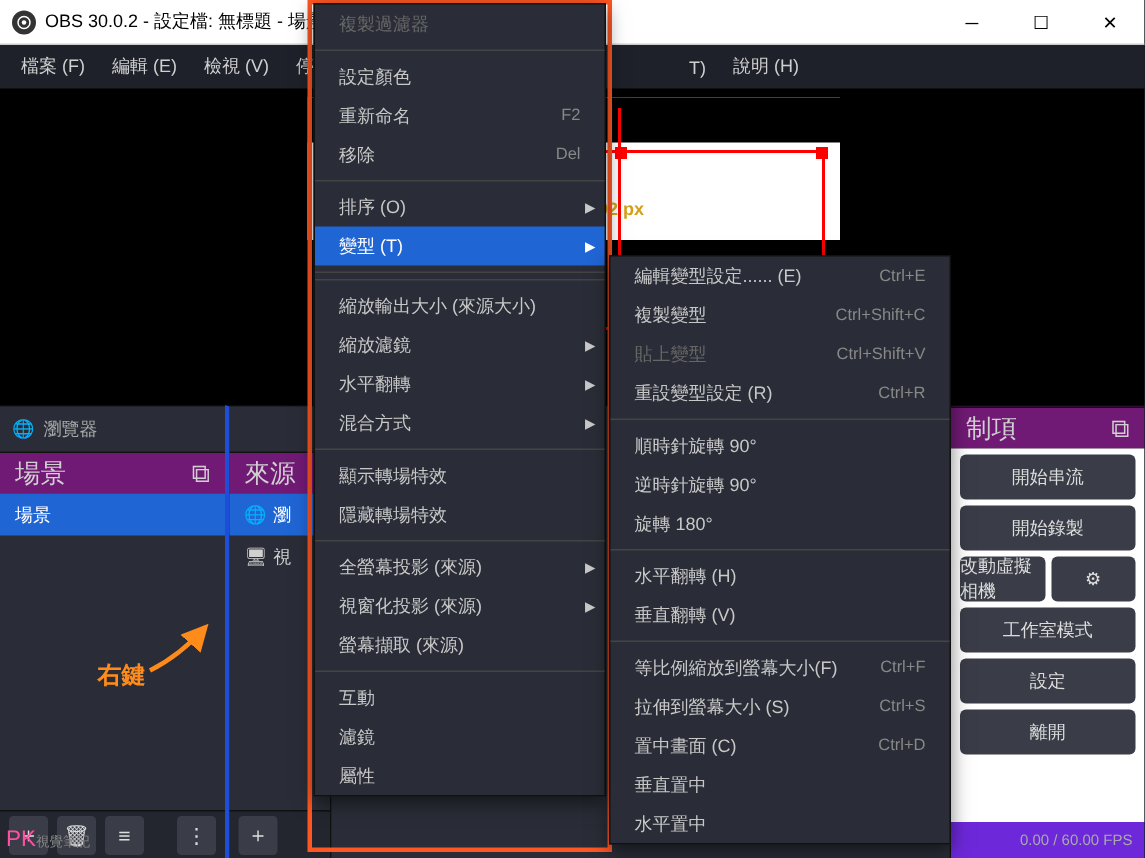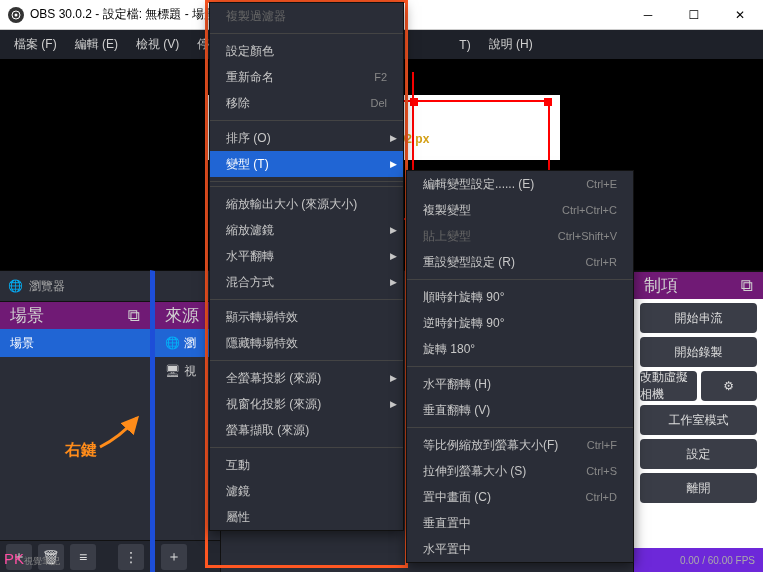--- a/index.html
+++ b/index.html
@@ -130,21 +130,21 @@
       </div>
       <div class="dock-foot">
         <div class="sq-btn">＋</div>
         <div class="sq-btn">🗑</div>
         <div class="sq-btn">≡</div>
         <div style="flex:1"></div>
         <div class="sq-btn">⋮</div>
       </div>
     </div>
 
-    <div class="dock" style="width:70px;border-left:5px solid #1d4ed8">
+    <div class="dock" style="width:70px;border-left:3px solid #1d4ed8">
       <div class="dock-hdr"></div>
       <div class="dock-tab">
         <span>來源</span>
       </div>
       <div class="dock-body">
         <div class="dock-item sel">
           <span style="margin-right:4px">🌐</span>
           <span>瀏</span>
         </div>
         <div class="dock-item">
@@ -253,21 +253,21 @@
   <div class="row">屬性</div>
 </div>
 
 <div class="ctx" style="top:170px; left:406px; width:228px;">
   <div class="row">
       <span>編輯變型設定...... (E)</span>
       <span class="sc">Ctrl+E</span>
     </div>
   <div class="row">
       <span>複製變型</span>
-      <span class="sc">Ctrl+Ctrl+C</span>
+      <span class="sc">Ctrl+Shift+C</span>
     </div>
   <div class="row dis">
       <span>貼上變型</span>
       <span class="sc">Ctrl+Shift+V</span>
     </div>
   <div class="row">
       <span>重設變型設定 (R)</span>
       <span class="sc">Ctrl+R</span>
     </div>
   <div class="sep"></div>

